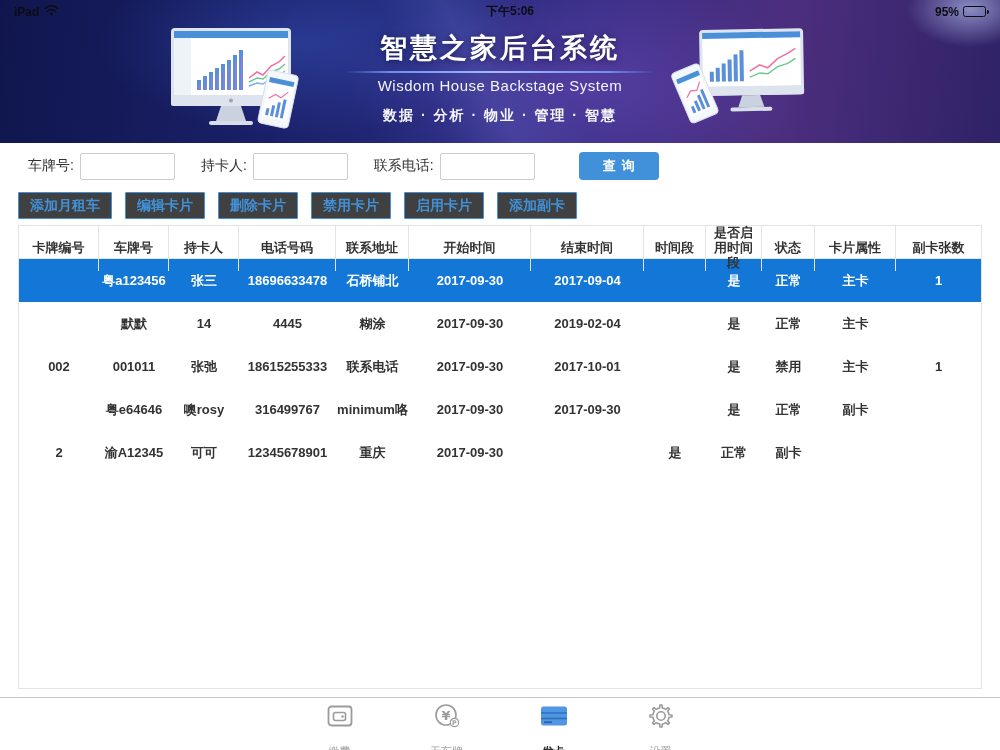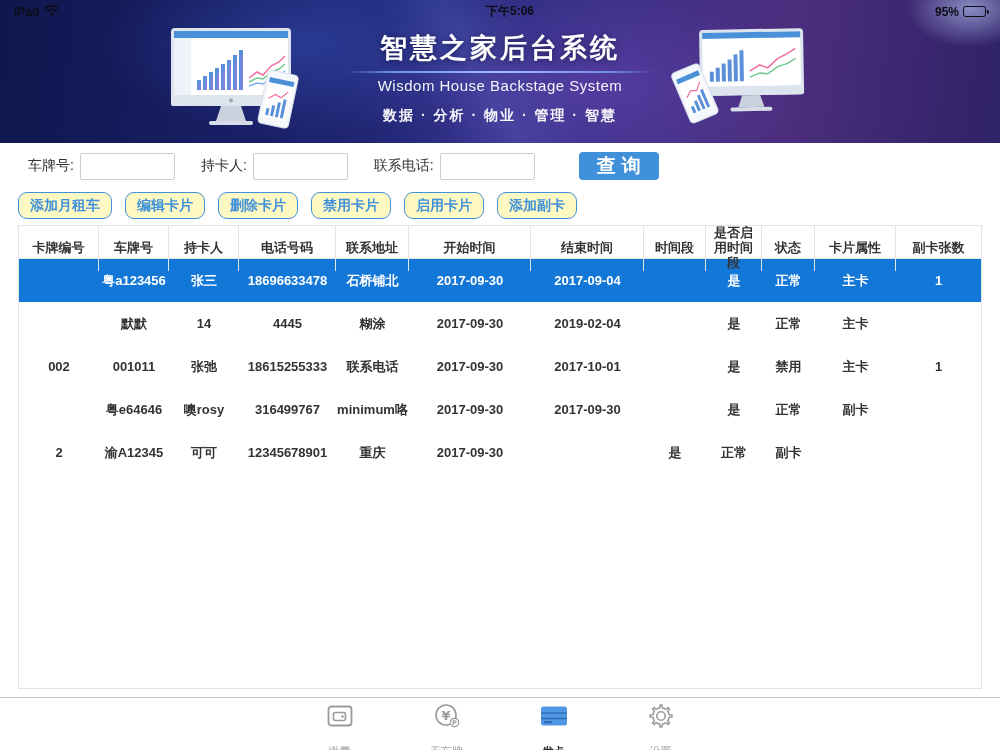--- a/index.html
+++ b/index.html
@@ -36,27 +36,27 @@
   .devices.right { left:668px; top:24px; transform:rotate(-5deg); }
 
   
   .search-row { position:absolute; left:0; top:151px; width:1000px; height:30px;
     display:flex; align-items:center; padding-left:28px; }
   .search-field { display:flex; align-items:center; margin-right:26px; }
   .sf-label { font-size:14px; color:#333; margin-right:6px; white-space:nowrap; }
   .sf-input { width:95px; height:27px; border:1px solid #ccc; border-radius:2px; background:#fff;
     font-size:13px; padding:0 6px; outline:none; }
   .query-btn { margin-left:18px; width:80px; height:28px; background:var(--accent,#4191da); color:#fff;
-    border:none; border-radius:4px; font-size:19px; font-weight:700; letter-spacing:6px; padding-left:6px; cursor:pointer;
+    border:none; border-radius:4px; font-size:13px; font-weight:700; letter-spacing:6px; padding-left:6px; cursor:pointer;
     font-family:inherit; }
 
   
   .actions-row { position:absolute; left:18px; top:192px; display:flex; gap:13px; }
-  .action-btn { height:27px; padding:0 11px; background:#fef9c3; border:1px solid var(--accent,#4191da);
-    border-radius:9px; color:var(--accent,#4191da); font-size:14px; font-weight:600; cursor:pointer;
+  .action-btn { height:27px; padding:0 11px; background:#404040; border:1px solid var(--accent,#4191da);
+    border-radius:1px; color:var(--accent,#4191da); font-size:14px; font-weight:600; cursor:pointer;
     font-family:inherit; display:flex; align-items:center; }
 
   
   .tbl { position:absolute; left:18px; top:225px; width:964px; height:464px;
     border:1px solid #e4e4e4; background:#fff; }
   .tr, .thead { display:grid;
     grid-template-columns:80px 70px 70px 97px 73px 122px 113px 62px 56px 53px 81px 85px; }
   .thead { height:33px; border-bottom:1px solid #e4e4e4; }
   .th { display:flex; align-items:center; justify-content:center; text-align:center;
     font-size:13px; font-weight:700; color:#333; border-right:1px solid #e4e4e4; line-height:1.15; padding:0 2px; }

